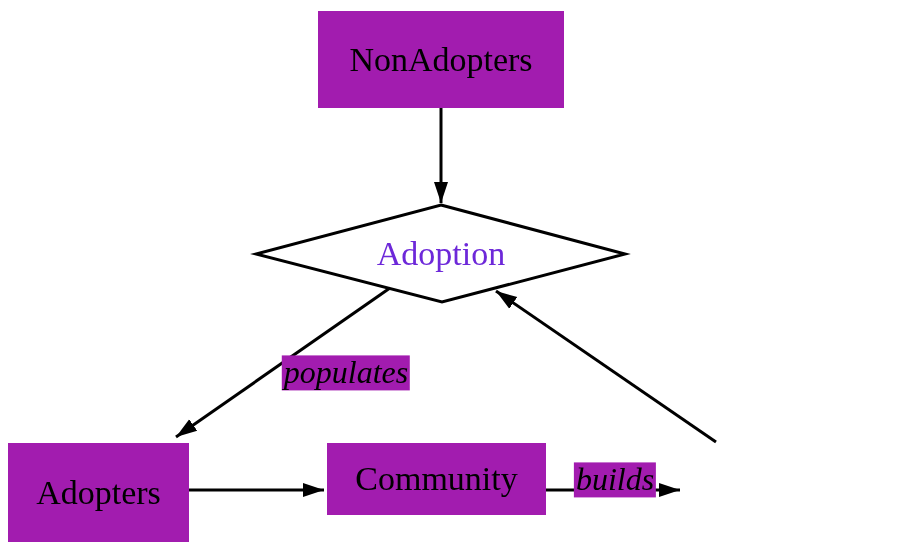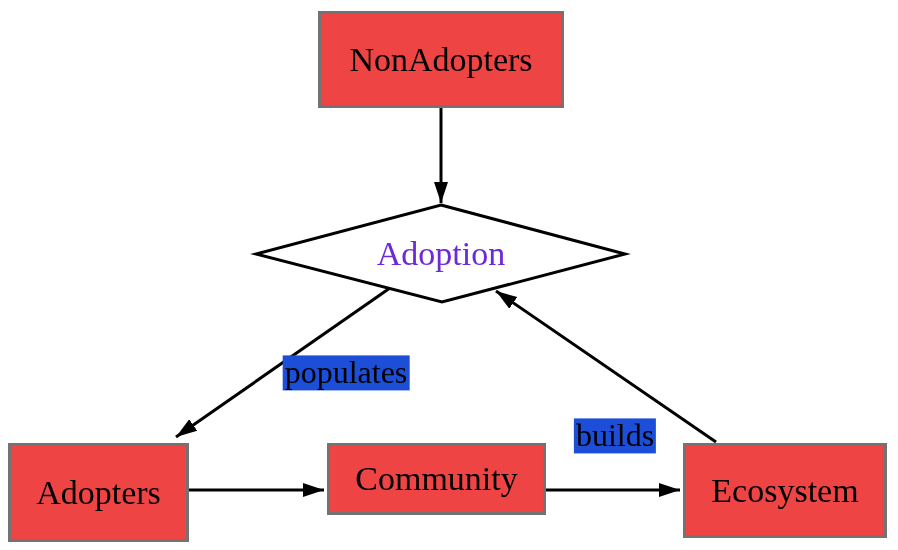--- a/index.html
+++ b/index.html
@@ -12,45 +12,46 @@
     overflow: hidden;
   }
   .edge-layer {
     position: absolute;
     left: 0; top: 0;
     width: 898px; height: 550px;
   }
   .node {
     position: absolute;
     box-sizing: border-box;
-    border: 3px solid #737373;
-    background: #ef4444;
+    border: 3px solid #a21caf;
+    background: #a21caf;
     display: flex;
     align-items: center;
     justify-content: center;
     font-size: 34px;
     color: #000000;
     white-space: nowrap;
   }
   .diamond-label {
     position: absolute;
     transform: translate(-50%, -50%);
     font-size: 34px;
     color: #6d28d9;
     white-space: nowrap;
   }
   .edge-label {
     position: absolute;
     transform: translate(-50%, -50%);
     font-size: 32px;
     color: #000000;
     white-space: nowrap;
-    background: #1d4ed8;
+    background: #a21caf;
     padding: 0 2px;
     line-height: 1.1;
+    font-style: italic;
   }
 </style>
 </head>
 <body>
 
 <div class="canvas">
 
   <svg class="edge-layer" viewBox="0 0 898 550" xmlns="http://www.w3.org/2000/svg">
     <defs>
       <marker id="arrow" markerUnits="userSpaceOnUse" markerWidth="24" markerHeight="18" refX="21" refY="8" orient="auto">
@@ -76,25 +77,22 @@
   </div>
 
   <div class="node" style="left:8px; top:443px; width:181px; height:99px;">
     <span>Adopters</span>
   </div>
 
   <div class="node" style="left:327px; top:443px; width:219px; height:72px;">
     <span>Community</span>
   </div>
 
-  <div class="node" style="left:683px; top:443px; width:204px; height:95px;">
-    <span>Ecosystem</span>
-  </div>
 
   <div class="diamond-label" style="left:441px; top:254px;">Adoption</div>
 
   <div class="edge-label" style="left:346px; top:373px;">populates</div>
 
 
-  <div class="edge-label" style="left:615px; top:436px;">builds</div>
+  <div class="edge-label" style="left:615px; top:480px;">builds</div>
 
 
 </div>
 
 </body></html>

